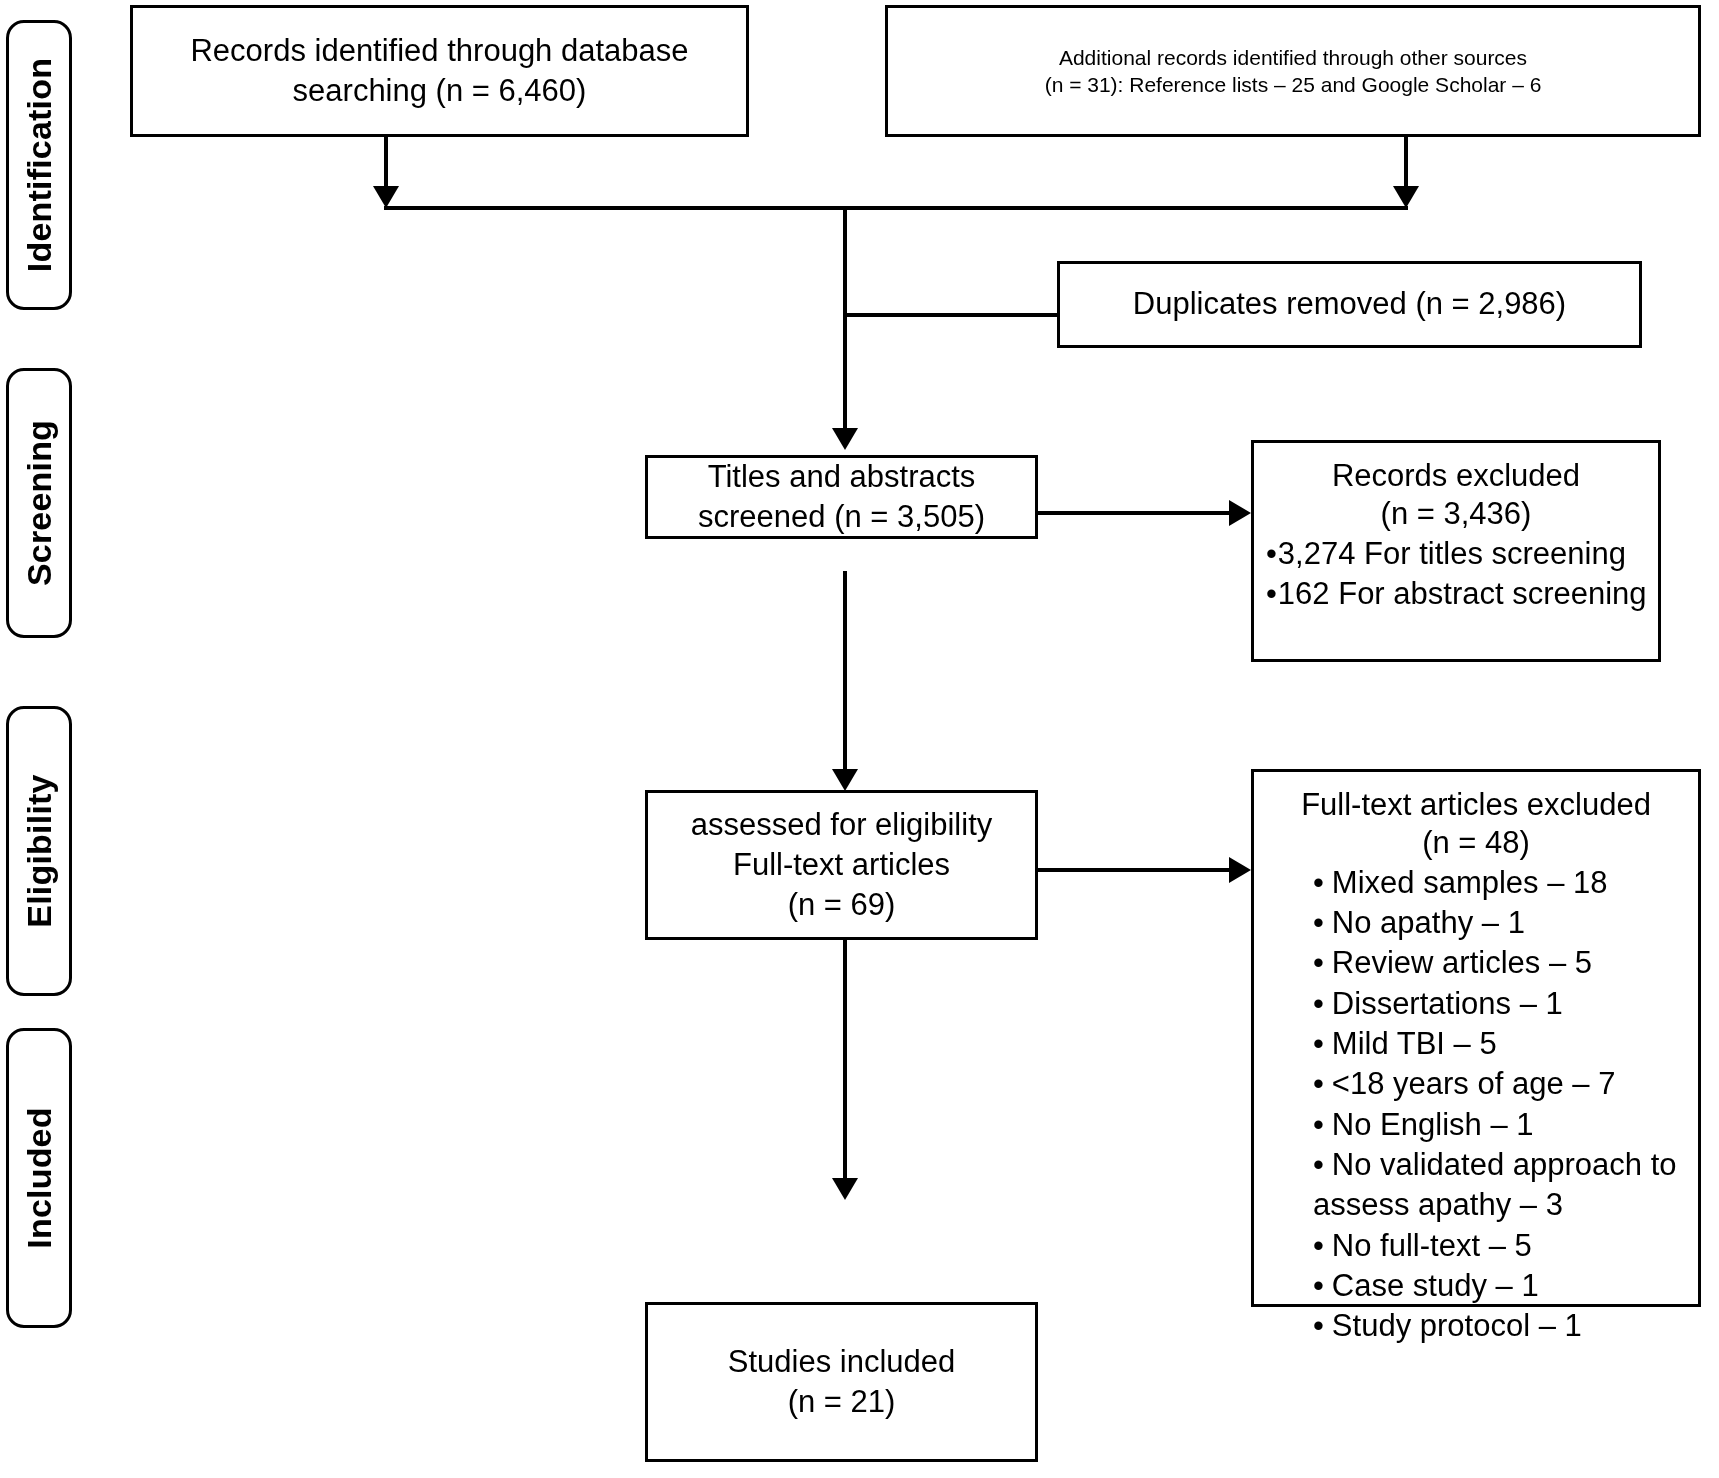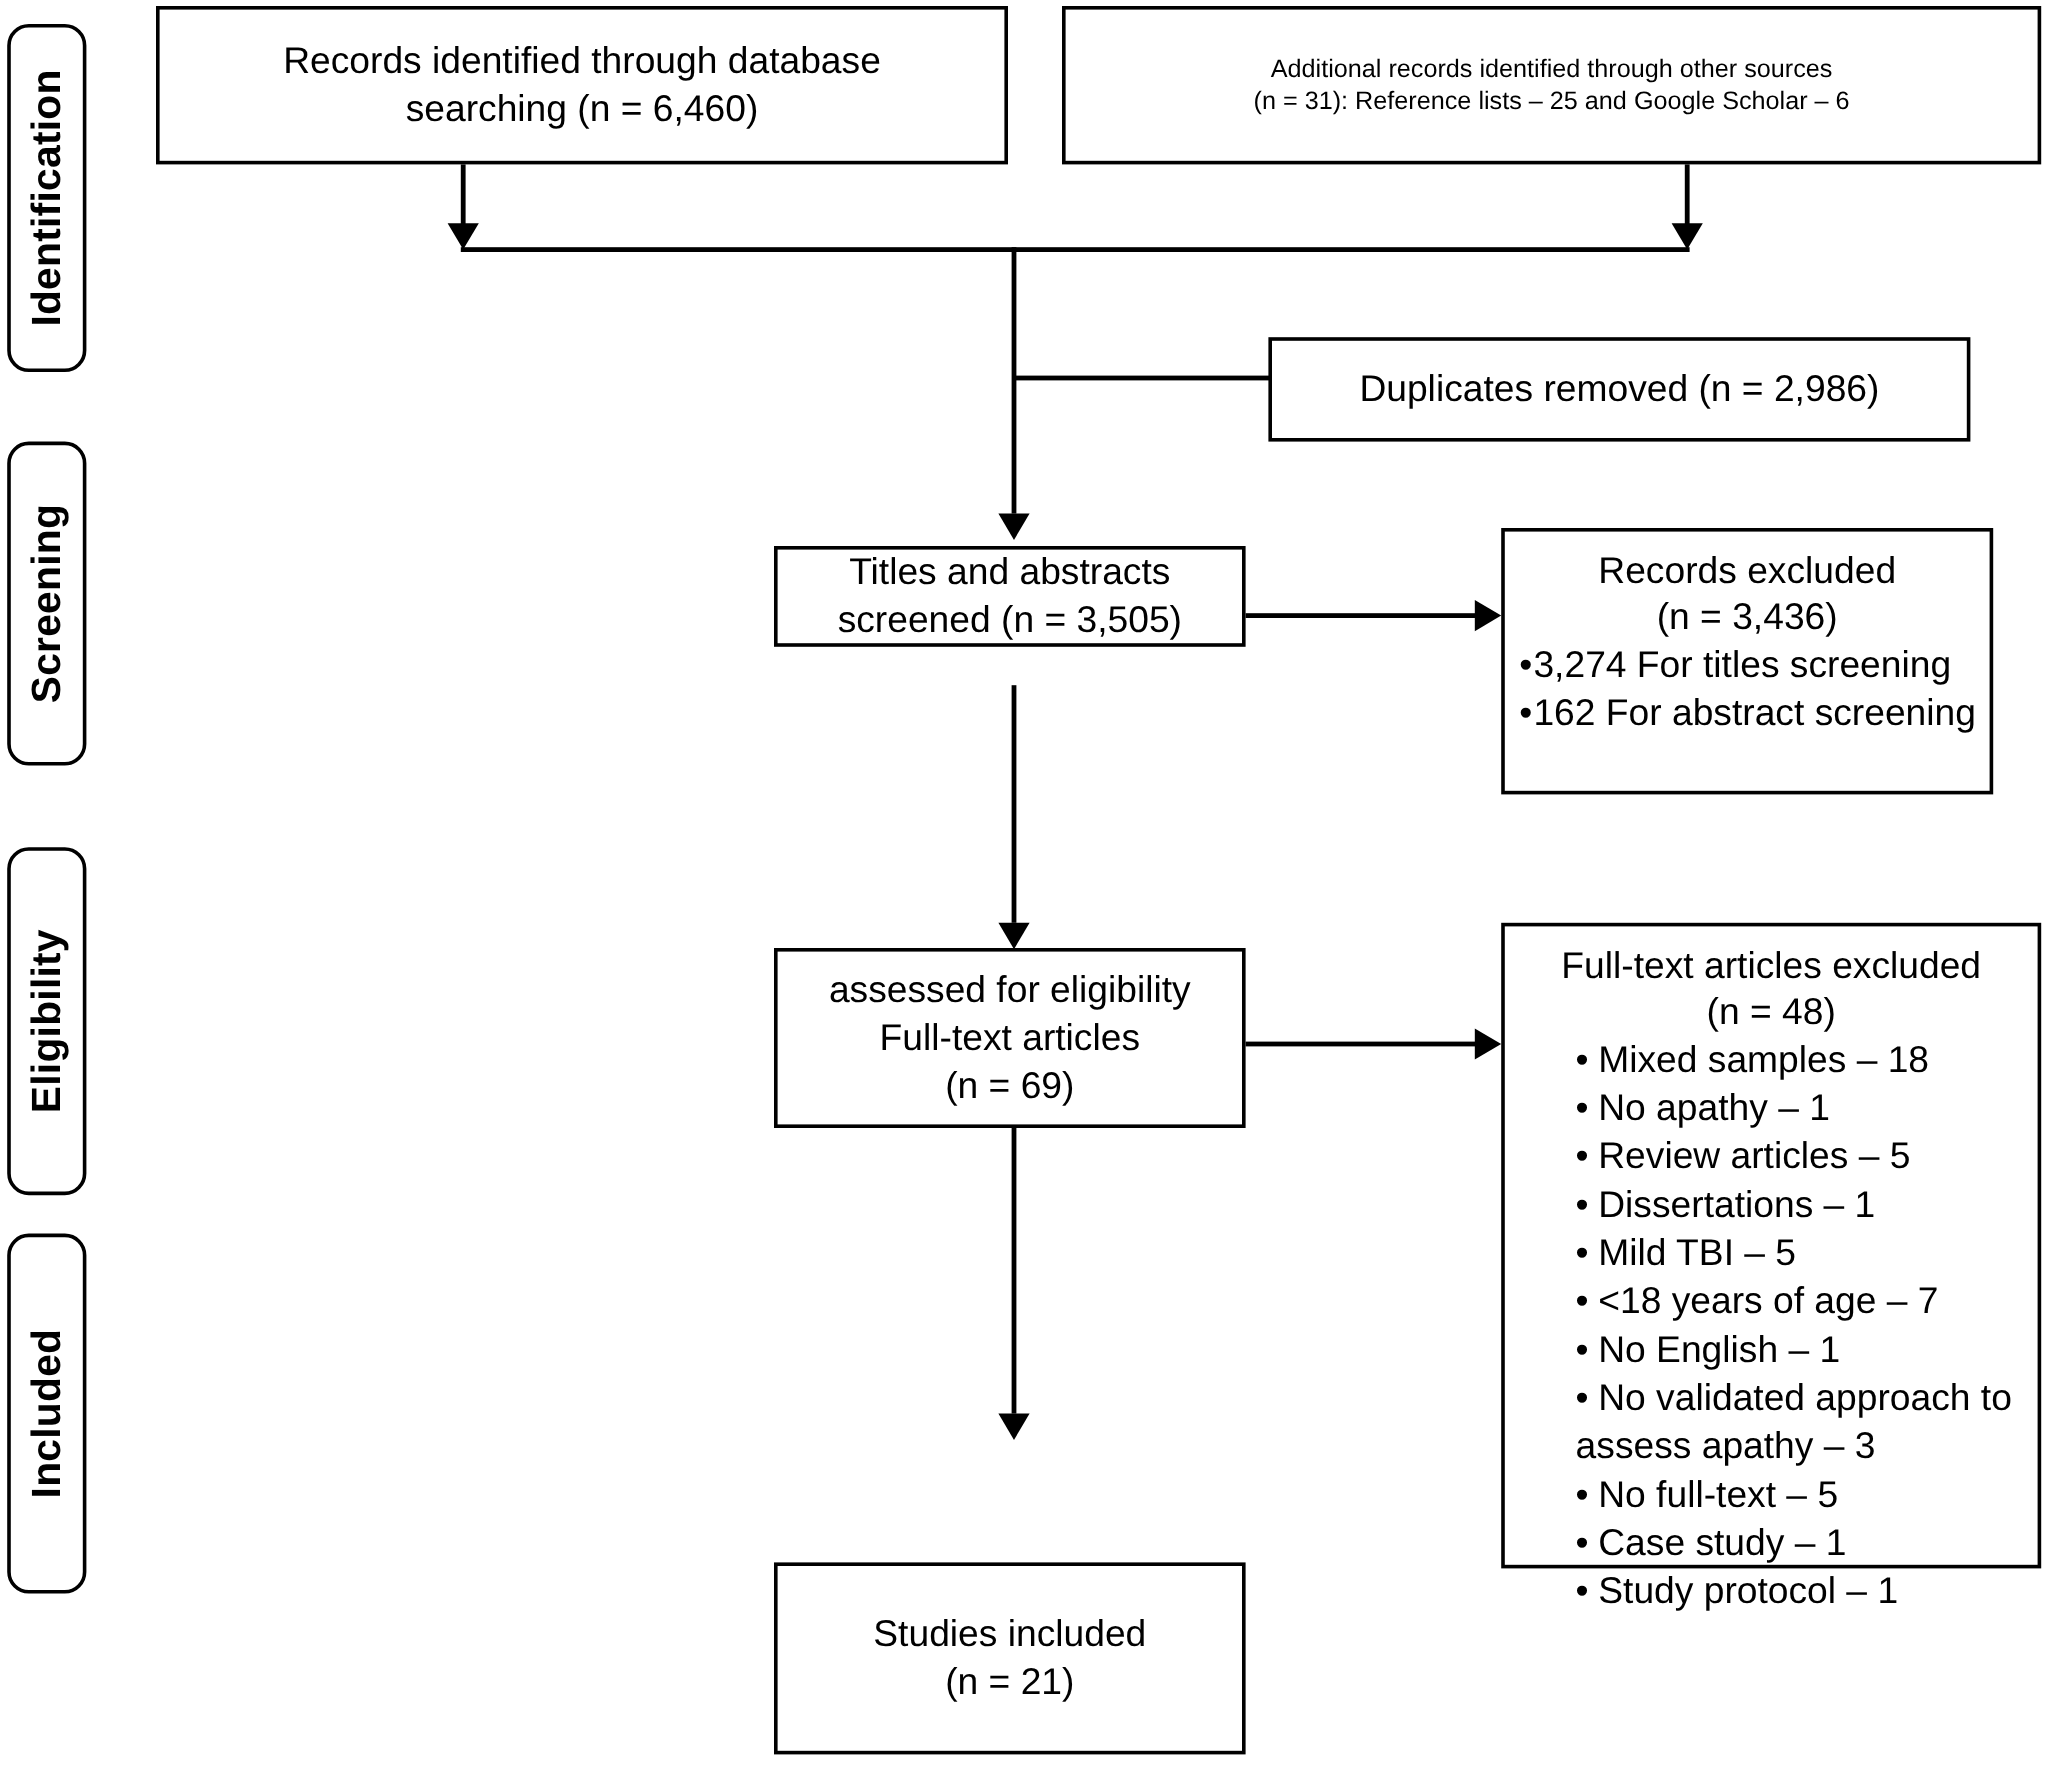--- a/index.html
+++ b/index.html
@@ -110,42 +110,42 @@
   </div>
 
   <div class="phase" style="left:6px; top:706px; width:66px; height:290px;">
     <span class="phase-text">Eligibility</span>
   </div>
 
   <div class="phase" style="left:6px; top:1028px; width:66px; height:300px;">
     <span class="phase-text">Included</span>
   </div>
 
-  <div class="box" style="left:130px; top:5px; width:710px; height:132px;">
+  <div class="box" style="left:130px; top:5px; width:619px; height:132px;">
     <span class="ln">Records identified through database</span>
     <span class="ln">searching (n = 6,460)</span>
   </div>
 
   <div class="box" style="left:885px; top:5px; width:816px; height:132px; font-size:21px;">
     <span class="ln">Additional records identified through other sources</span>
     <span class="ln">(n = 31): Reference lists – 25 and Google Scholar – 6</span>
   </div>
 
   <div class="vline" style="left:384px; top:137px; width:4px; height:52px;"></div>
   <div class="arrow-down" style="left:373px; top:186px;"></div>
 
   <div class="vline" style="left:1404px; top:137px; width:4px; height:52px;"></div>
   <div class="arrow-down" style="left:1393px; top:186px;"></div>
 
   <div class="hline" style="left:384px; top:206px; width:1024px; height:4px;"></div>
 
   <div class="vline" style="left:843px; top:206px; width:4px; height:222px;"></div>
   <div class="arrow-down" style="left:832px; top:428px;"></div>
 
-  <div class="box" style="left:1057px; top:281px; width:585px; height:87px;">
+  <div class="box" style="left:1057px; top:261px; width:585px; height:87px;">
     <span class="ln">Duplicates removed (n = 2,986)</span>
   </div>
 
   <div class="hline" style="left:845px; top:313px; width:214px; height:4px;"></div>
 
   <div class="box" style="left:645px; top:455px; width:393px; height:84px;">
     <span class="ln">Titles and abstracts</span>
     <span class="ln">screened (n = 3,505)</span>
   </div>
 

